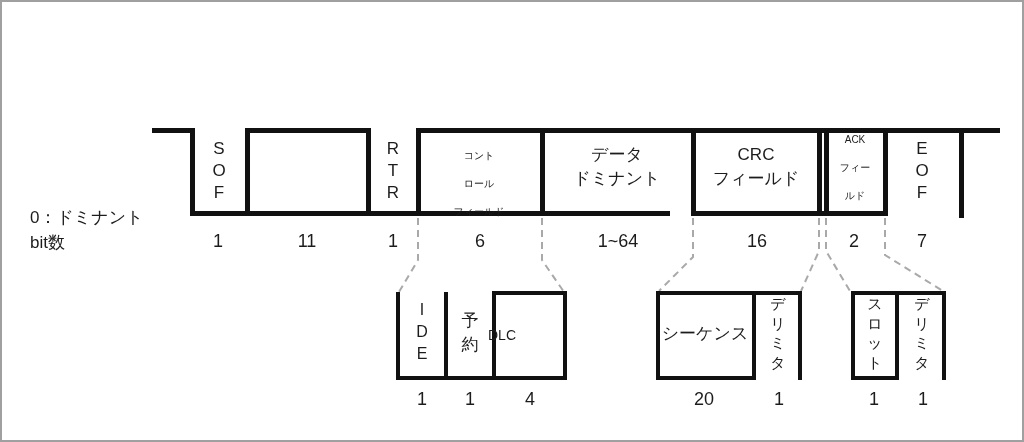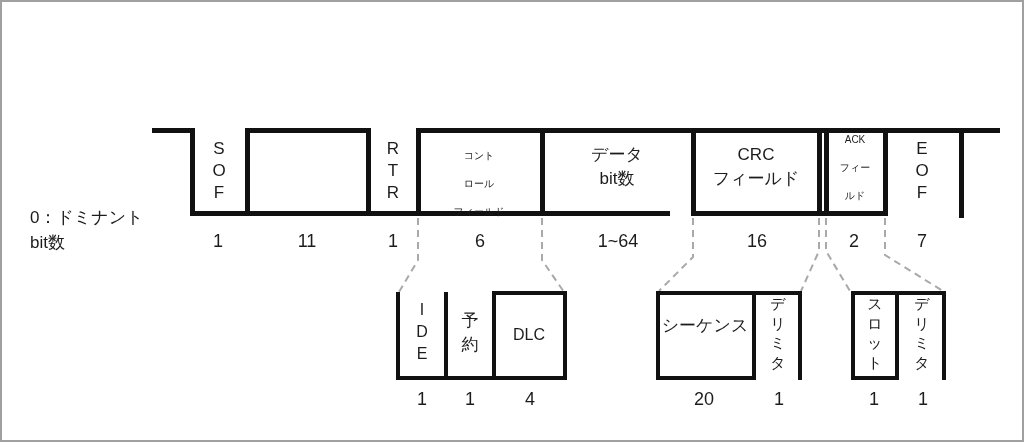--- a/index.html
+++ b/index.html
@@ -87,21 +87,21 @@
   <div class="lbl" style="left:217px;top:136px;">S
 O
 F</div>
   <div class="lbl" style="left:391px;top:136px;">R
 T
 R</div>
   <div class="lbl three-line" style="left:477px;top:140px;">コント
 ロール
 フィールド</div>
   <div class="lbl two-line" style="left:615px;top:141px;">データ
-bit数</div>
+ドミナント</div>
   <div class="lbl two-line" style="left:754px;top:141px;">CRC
 フィールド</div>
   <div class="lbl three-line" style="left:853px;top:124px;">ACK
 フィー
 ルド</div>
   <div class="lbl" style="left:920px;top:136px;">E
 O
 F</div>
 
   <div class="num" style="left:216px;top:229px;">1</div>
@@ -115,29 +115,29 @@
 
   <div class="vline w4" style="left:394px;top:290px;height:88px;"></div>
   <div class="vline w4" style="left:442px;top:290px;height:88px;"></div>
   <div class="box" style="left:490px;top:289px;width:75px;height:89px;"></div>
   <div class="hline h4" style="left:394px;top:374px;width:171px;"></div>
   <div class="lbl" style="left:420px;top:297px;font-size:16px;">I
 D
 E</div>
   <div class="lbl two-line" style="left:468px;top:307px;">予
 約</div>
-  <div class="lbl" style="left:527px;top:322px;font-size:16px;">DLC</div>
+  <div class="lbl" style="left:500px;top:322px;font-size:14px;">DLC</div>
   <div class="num" style="left:420px;top:387px;">1</div>
   <div class="num" style="left:468px;top:387px;">1</div>
   <div class="num" style="left:528px;top:387px;">4</div>
 
   <div class="box" style="left:654px;top:289px;width:100px;height:89px;"></div>
   <div class="hline h4" style="left:754px;top:289px;width:46px;"></div>
   <div class="vline w4" style="left:796px;top:289px;height:89px;"></div>
-  <div class="lbl" style="left:703px;top:313px;">シーケンス</div>
+  <div class="lbl" style="left:703px;top:321px;">シーケンス</div>
   <div class="lbl stack-sm" style="left:776px;top:292px;">デ
 リ
 ミ
 タ</div>
   <div class="num" style="left:702px;top:387px;">20</div>
   <div class="num" style="left:777px;top:387px;">1</div>
 
   <div class="box" style="left:849px;top:289px;width:48px;height:89px;"></div>
   <div class="hline h4" style="left:897px;top:289px;width:47px;"></div>
   <div class="vline w4" style="left:940px;top:289px;height:89px;"></div>

